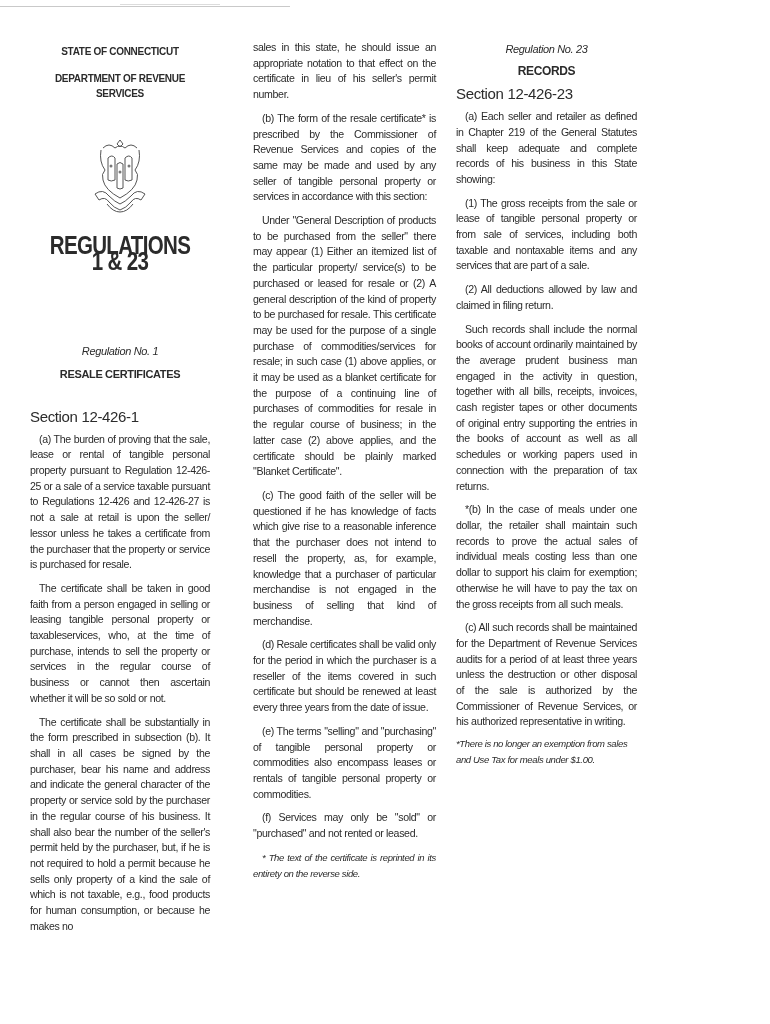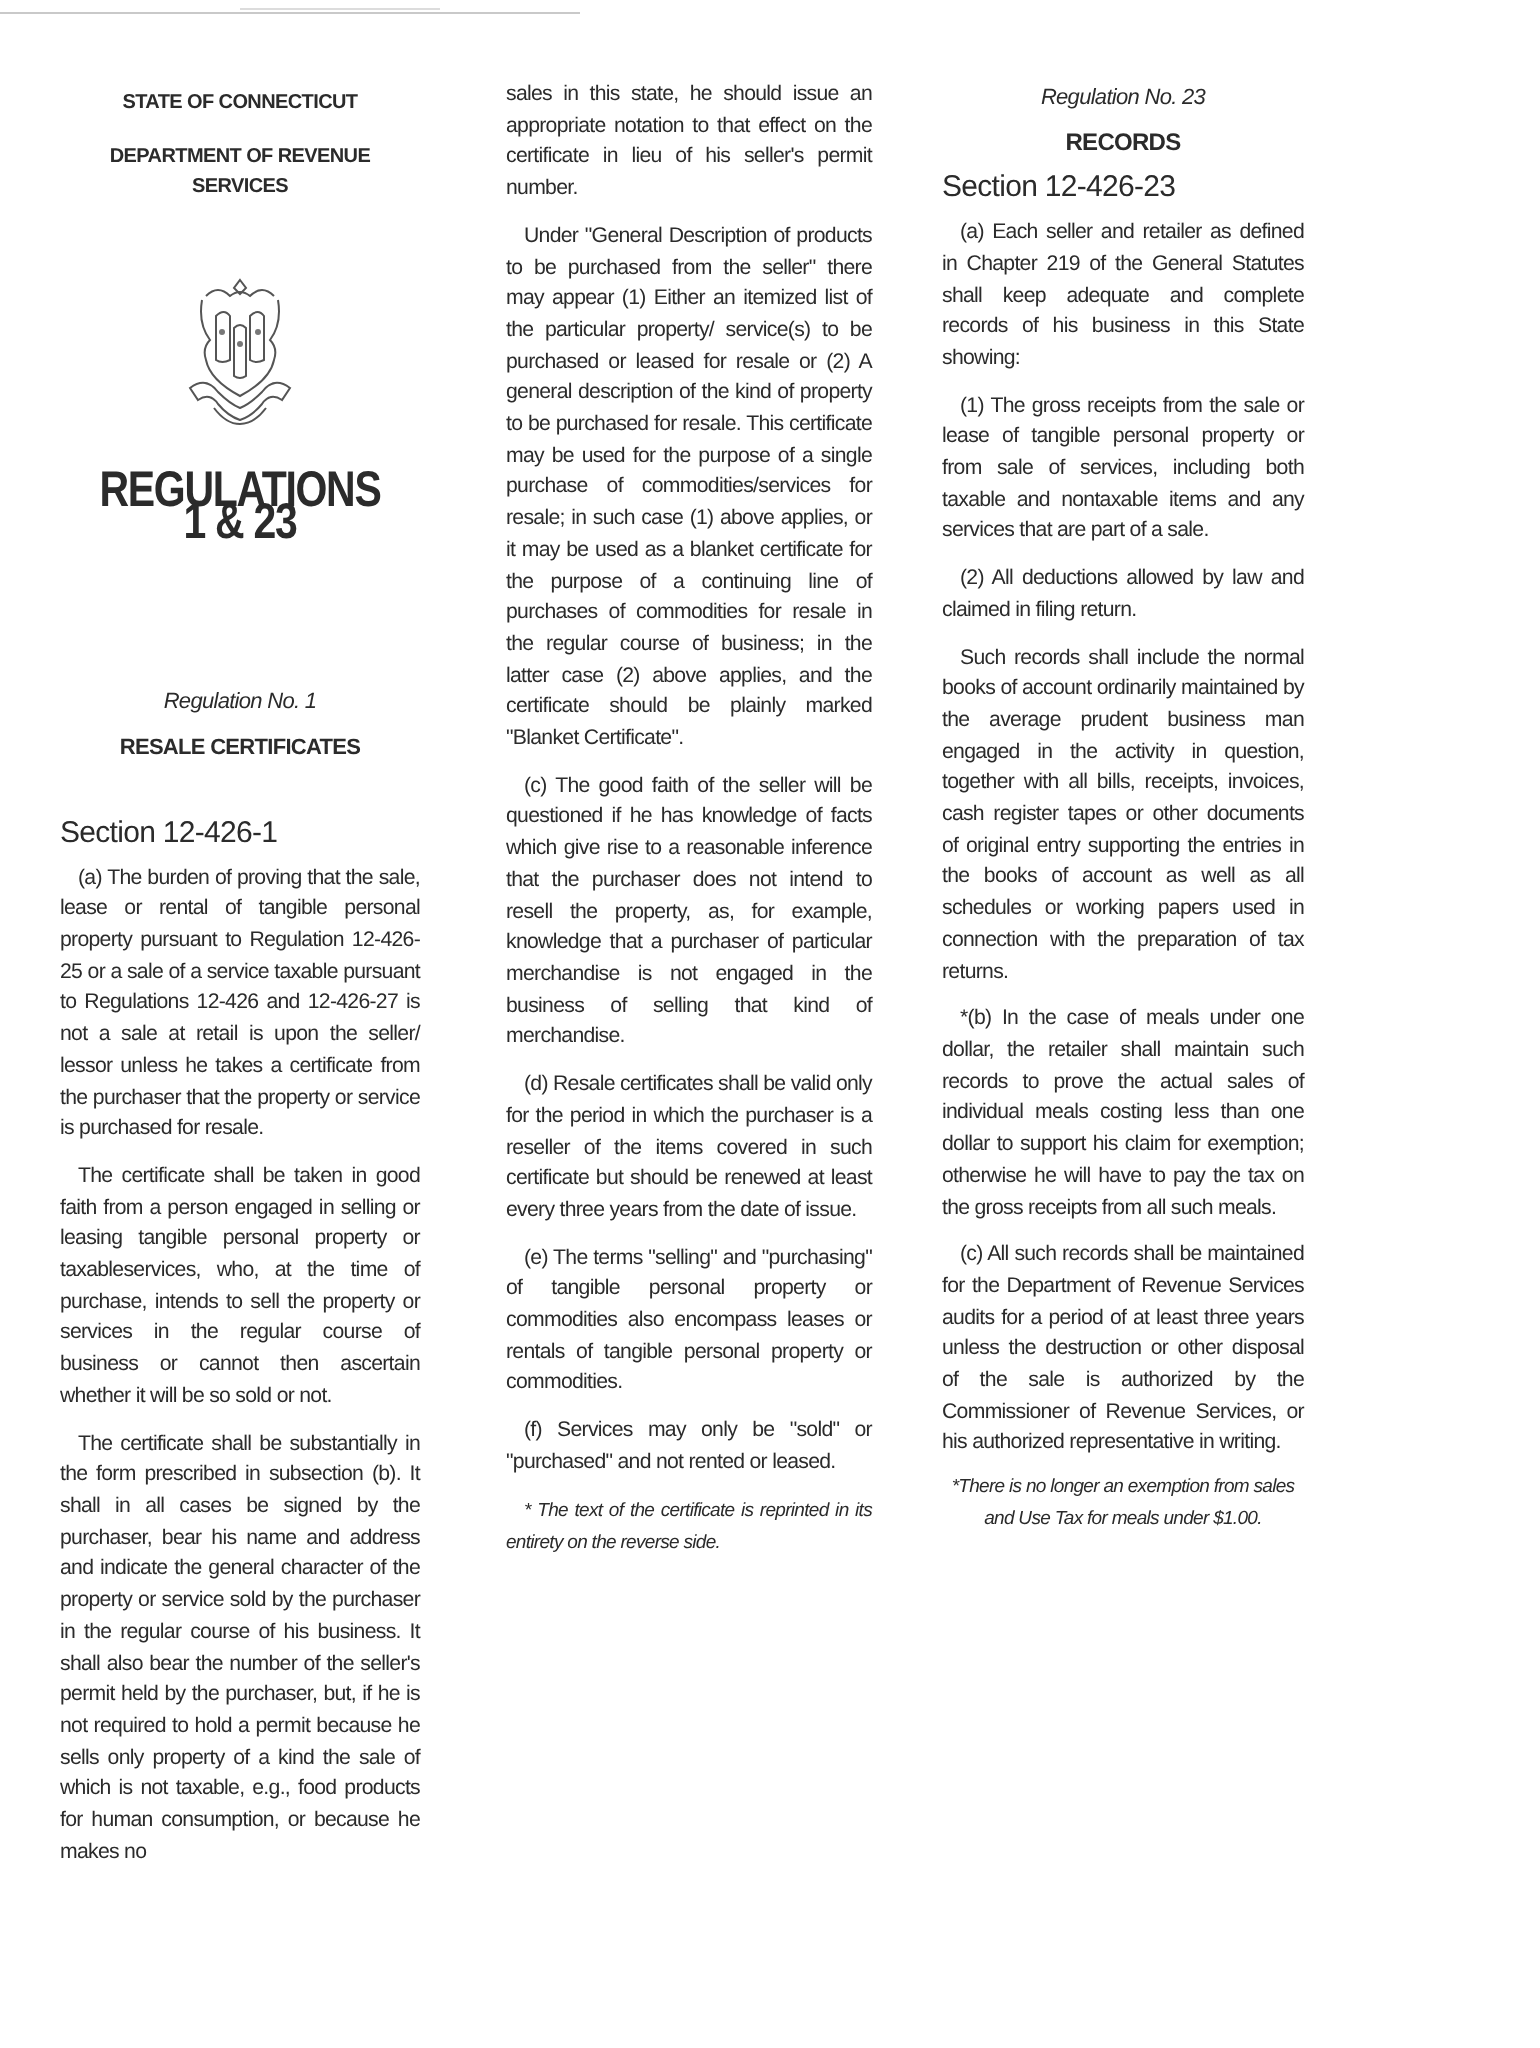--- a/index.html
+++ b/index.html
@@ -6,36 +6,36 @@
   body {
     width: 770px; height: 1024px; background: #ffffff; position: relative; overflow: hidden;
     font-family: "Liberation Sans", sans-serif; color: #2b2b2b;
   }
   .scanline { position: absolute; top: 6px; left: 0; width: 290px; height: 1px; background: #c9c9c9; }
   .scanline2 { position: absolute; top: 4px; left: 120px; width: 100px; height: 1px; background: #dcdcdc; }
   .col { position: absolute; top: 40px; font-size: 10.6px; line-height: 15.7px; letter-spacing: -0.35px; }
   .col p { margin: 0 0 8px 0; text-align: justify; text-indent: 9px; }
   #col1 { left: 30px; width: 180px; }
   #col2 { left: 253px; width: 183px; }
-  #col3 { left: 471px; width: 181px; }
+  #col3 { left: 456px; width: 181px; }
   .hdr { text-align: center; font-weight: bold; font-size: 10px; letter-spacing: -0.3px; }
   .hdr1 { margin-top: 4px; }
   .hdr2 { margin-top: 11px; }
   .seal { display: block; margin: 34px auto 0 auto; width: 54px; height: 80px; }
   .big-title { text-align: center; font-weight: bold; font-size: 25px; letter-spacing: -0.8px; margin-top: 22px; transform: scaleX(0.82); }
   .reg-no { text-align: center; font-style: italic; font-size: 11px; }
   .reg-title { text-align: center; font-weight: bold; font-size: 11px; margin-top: 8px; }
   #col1 .reg-no { margin-top: 74px; }
   .section { margin: 26px 0 7px 0; font-size: 15px; }
   #col3 .reg-no { margin-top: 2px; }
   #col3 .reg-title { margin-top: 6px; font-size: 12px; }
   #col3 .section { margin: 7px 0 7px 0; }
   .footnote { font-style: italic; font-size: 9.5px; line-height: 16px; }
   #col2 .footnote { }
-  #col3 .footnote { margin-top: -2px; text-indent: 0 !important; text-align: center; }
+  #col3 .footnote { margin-top: -2px; text-indent: 0 !important; text-align: left; }
 </style>
 </head>
 <body>
 
 <div class="scanline"></div>
 <div class="scanline2"></div>
 
 <div class="col" id="col1">
   <div class="hdr hdr1">STATE OF CONNECTICUT</div>
   <div class="hdr hdr2">DEPARTMENT OF REVENUE SERVICES</div>
@@ -64,20 +64,21 @@
   <div class="reg-title">RESALE CERTIFICATES</div>
   <div class="section">Section 12-426-1</div>
 
   <p>(a)  The burden of proving that the sale, lease or rental of tangible personal property pursuant to Regulation 12-426-25 or a sale of a service taxable pursuant to Regulations 12-426 and 12-426-27 is not a sale at retail is upon the seller/ lessor unless he takes a certificate from the purchaser that the property or service is purchased for resale.</p>
   <p>The certificate shall be taken in good faith from a person engaged in selling or leasing tangible personal property or taxableservices, who, at the time of purchase, intends to sell the property or services in the regular course of business or cannot then ascertain whether it will be so sold or not.</p>
   <p>The certificate shall be substantially in the form prescribed in subsection (b).  It shall in all cases be signed by the purchaser, bear his name and address and indicate the general character of the property or service sold by the purchaser in the regular course of his business.  It shall also bear the number of the seller's permit held by the purchaser, but, if he is not required to hold a permit because he sells only property of a kind the sale of which is not taxable, e.g., food products for human consumption, or because he makes no</p>
 </div>
 
 <div class="col" id="col2">
   <p style="text-indent:0">sales in this state, he should issue an appropriate notation to that effect on the certificate in lieu of his seller's permit number.</p>
+  <p>(b)  The form of the resale certificate* is prescribed by the Commissioner of Revenue Services and copies of the same may be made and used by any seller of tangible personal property or services in accordance with this section:</p>
   <p>Under "General Description of products to be purchased from the seller" there may appear (1) Either an itemized list of the particular property/ service(s) to be purchased or leased for resale or (2) A general description of the kind of property to be purchased for resale.  This certificate may be used for the purpose of a single purchase of commodities/services for resale; in such case (1) above applies, or it may be used as a blanket certificate for the purpose of a continuing line of purchases of commodities for resale in the regular course of business; in the latter case (2) above applies, and the certificate should be plainly marked "Blanket Certificate".</p>
   <p>(c)  The good faith of the seller will be questioned if he has knowledge of facts which give rise to a reasonable inference that the purchaser does not intend to resell the property, as, for example, knowledge that a purchaser of particular merchandise is not engaged in the business of selling that kind of merchandise.</p>
   <p>(d)  Resale certificates shall be valid only for the period in which the purchaser is a reseller of the items covered in such certificate but should be renewed at least every three years from the date of issue.</p>
   <p>(e)  The terms "selling" and "purchasing" of tangible personal property or commodities also encompass leases or rentals of tangible personal property or commodities.</p>
   <p>(f)  Services may only be "sold" or "purchased" and not rented or leased.</p>
   <p class="footnote">*  The text of the certificate is reprinted in its entirety on the reverse side.</p>
 </div>
 
 <div class="col" id="col3">
   <div class="reg-no">Regulation No. 23</div>

